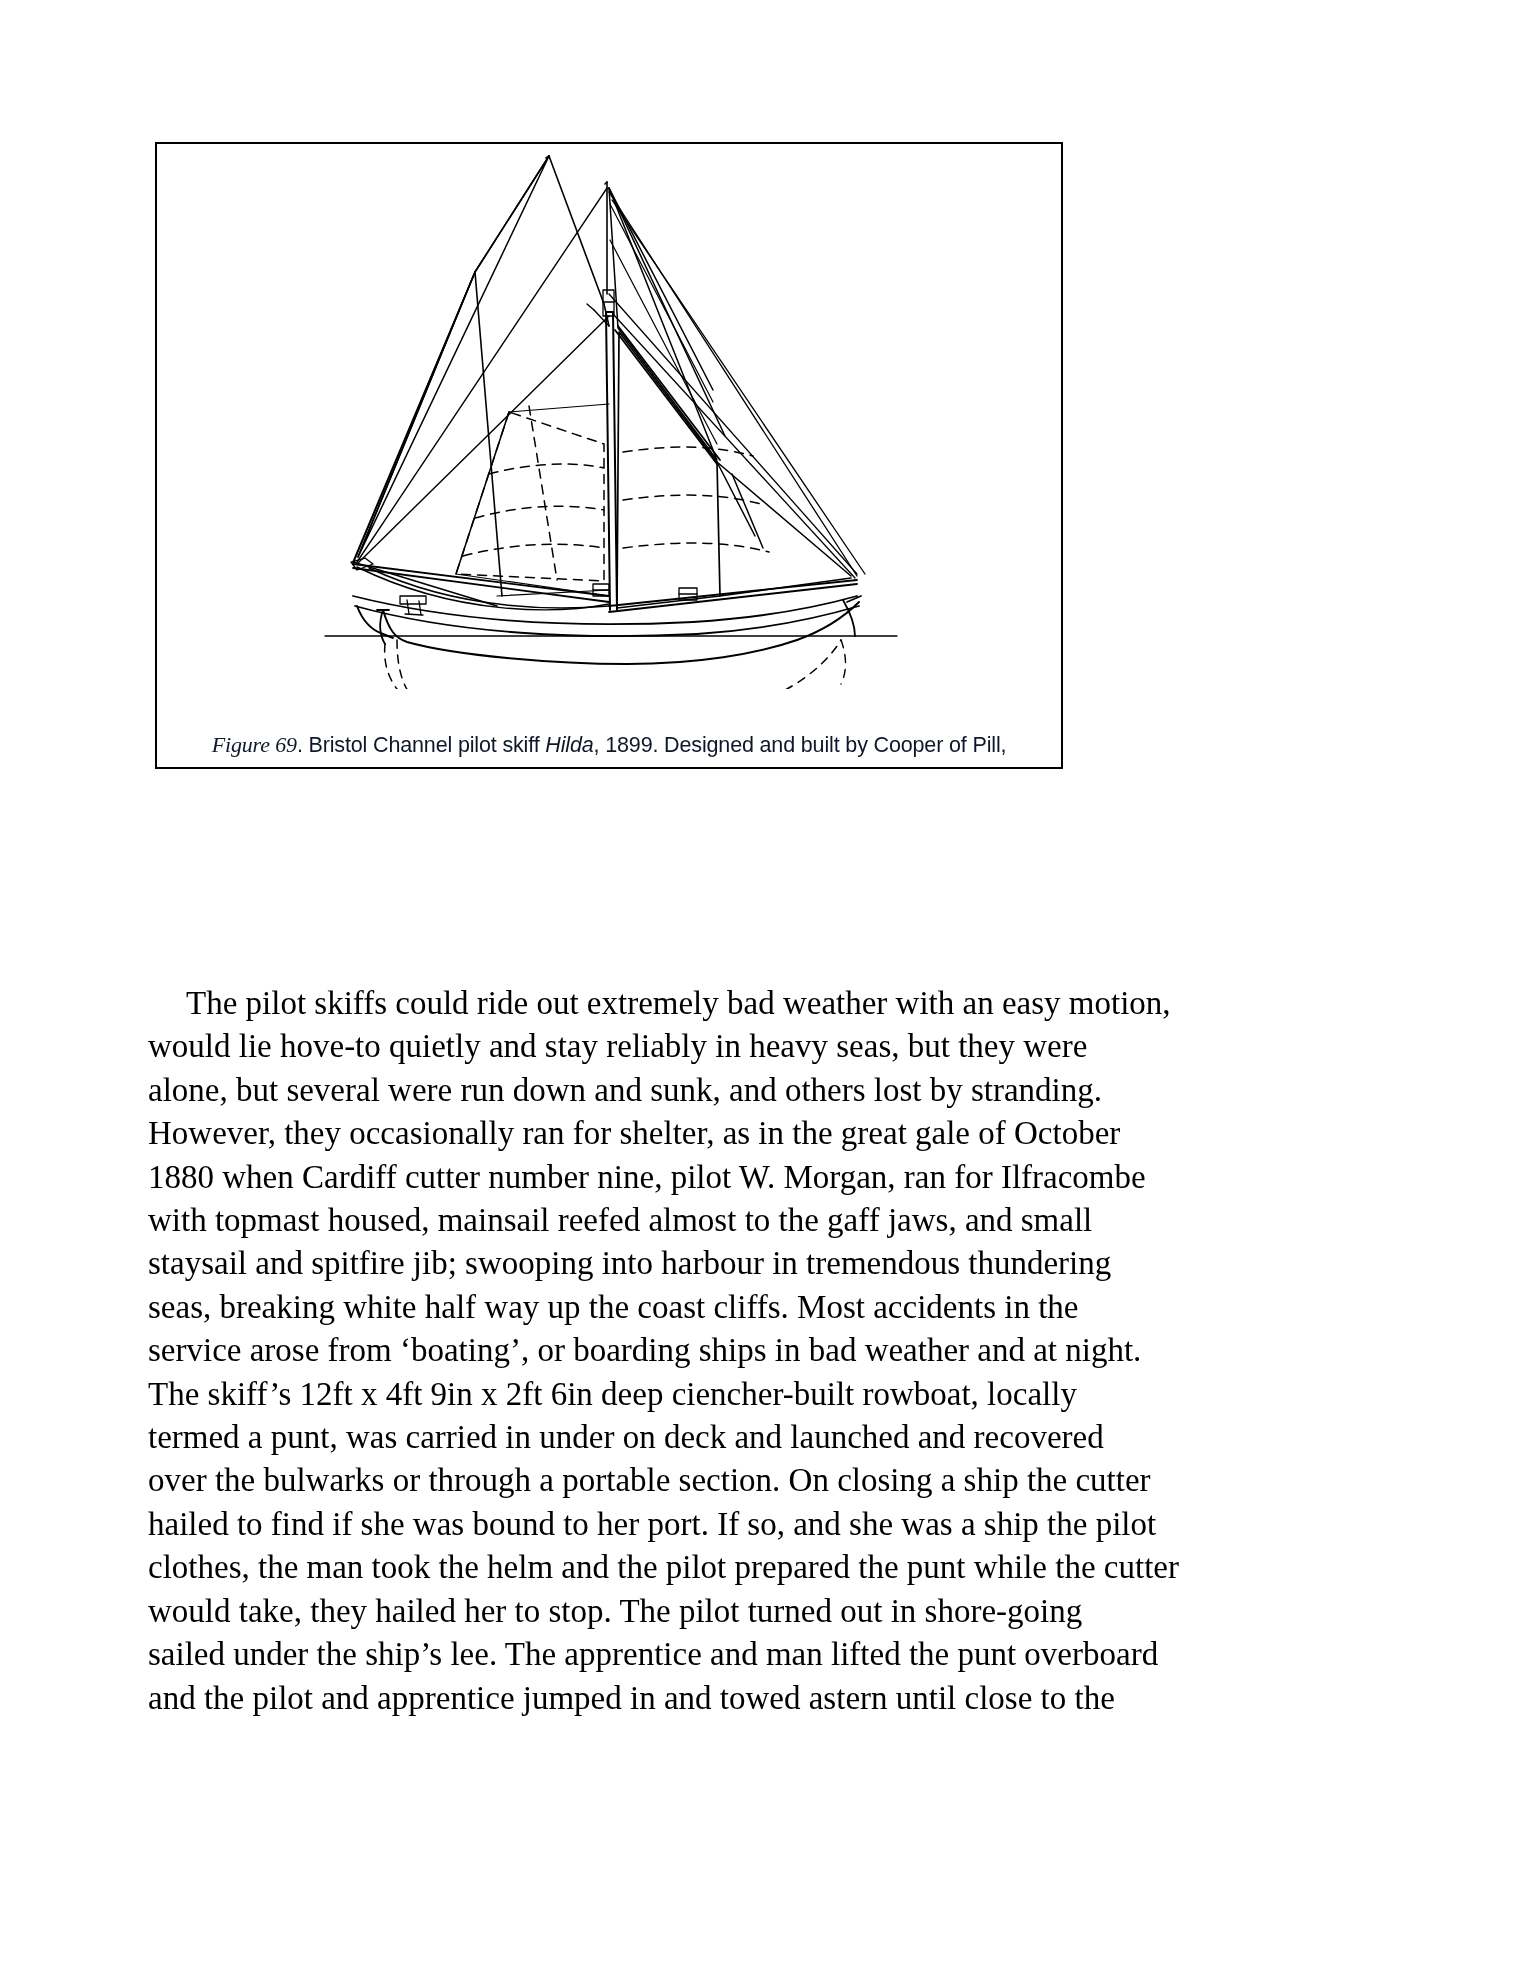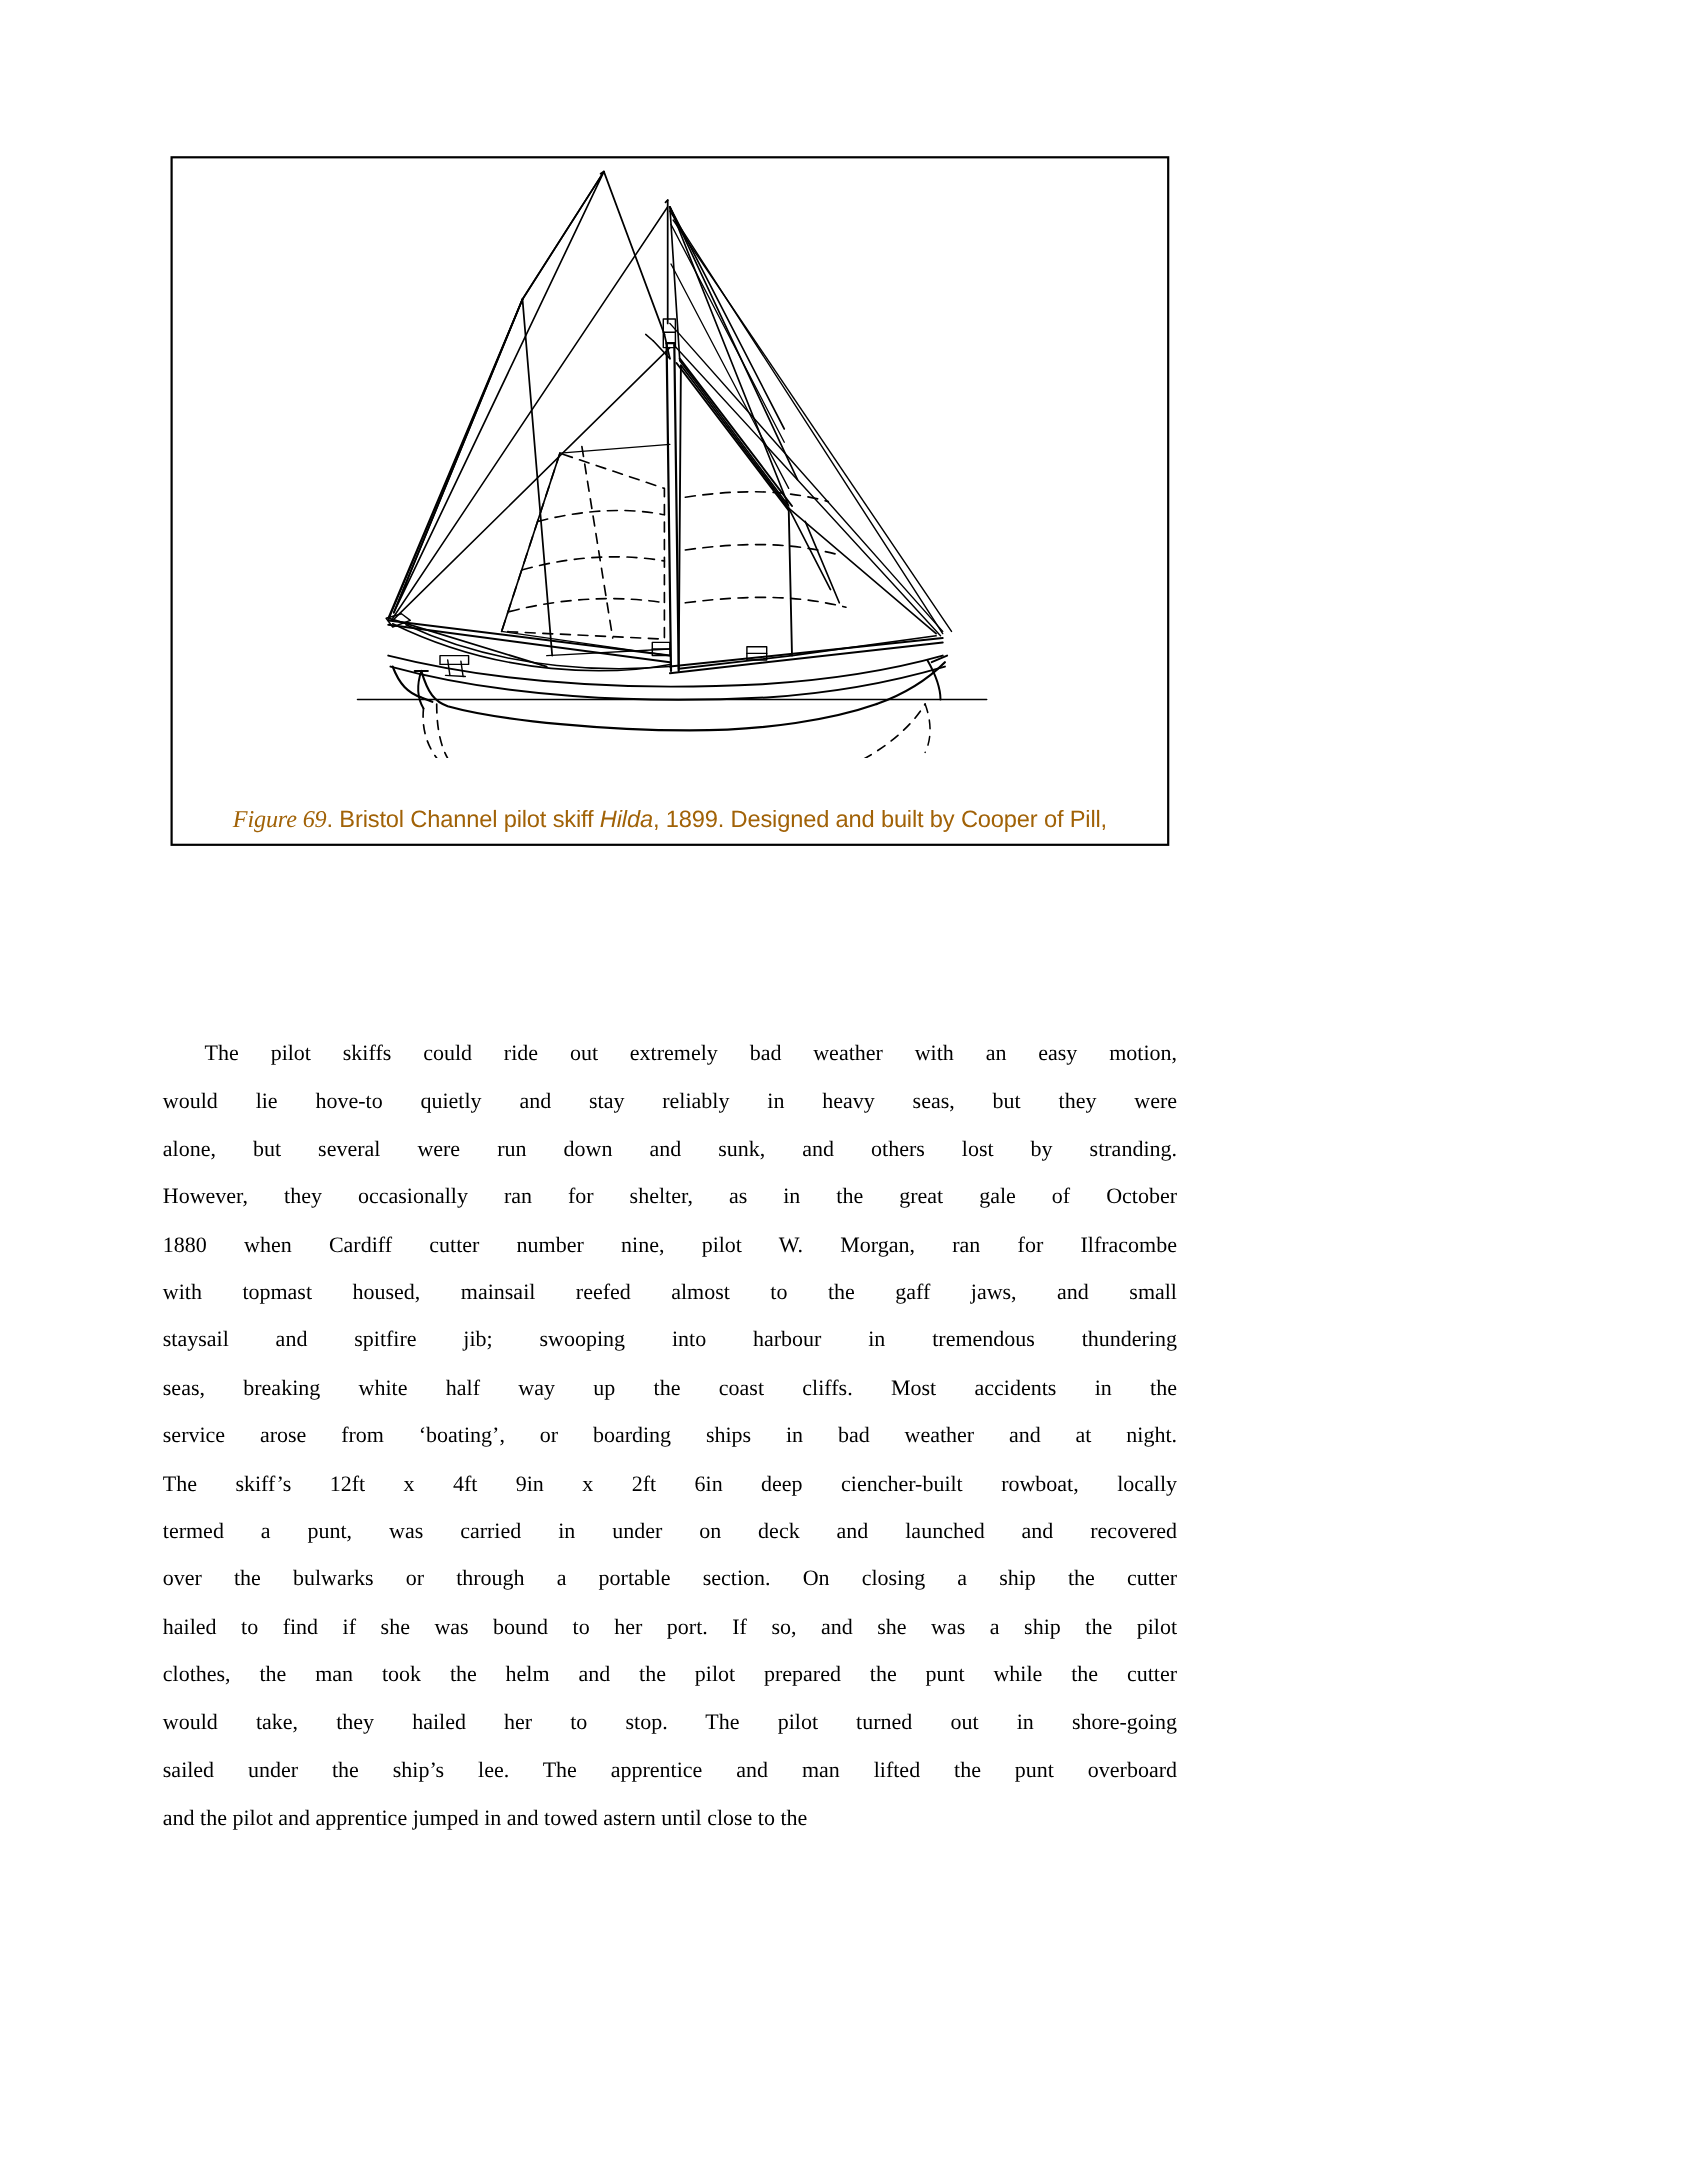--- a/index.html
+++ b/index.html
@@ -52,43 +52,43 @@
   .figure-caption {
     position: absolute;
     left: 0;
     bottom: 6px;
     width: 904px;
     text-align: center;
     font-family: "Liberation Sans", "DejaVu Sans", sans-serif;
     font-size: 21.5px;
     line-height: 31px;
     letter-spacing: -0.15px;
-    color: #a16207;
+    color: #0f172a;
   }
   .figure-caption .figlabel {
     font-family: "Liberation Serif", "DejaVu Serif", serif;
     font-style: italic;
     font-size: 22px;
   }
   .figure-caption .shipname {
     font-style: italic;
   }
   .cap-line {
     display: block;
     white-space: nowrap;
   }
 
   
   .body-text {
     position: absolute;
     left: 148px;
-    top: 937px;
+    top: 982px;
     width: 922px;
     font-family: "Liberation Serif", "DejaVu Serif", serif;
-    font-size: 20px;
+    font-size: 33px;
     line-height: 43.4px;
     color: #000000;
   }
   .body-text p {
     margin: 0;
     text-align: justify;
     text-justify: inter-word;
   }
   .body-line {
     display: block;

